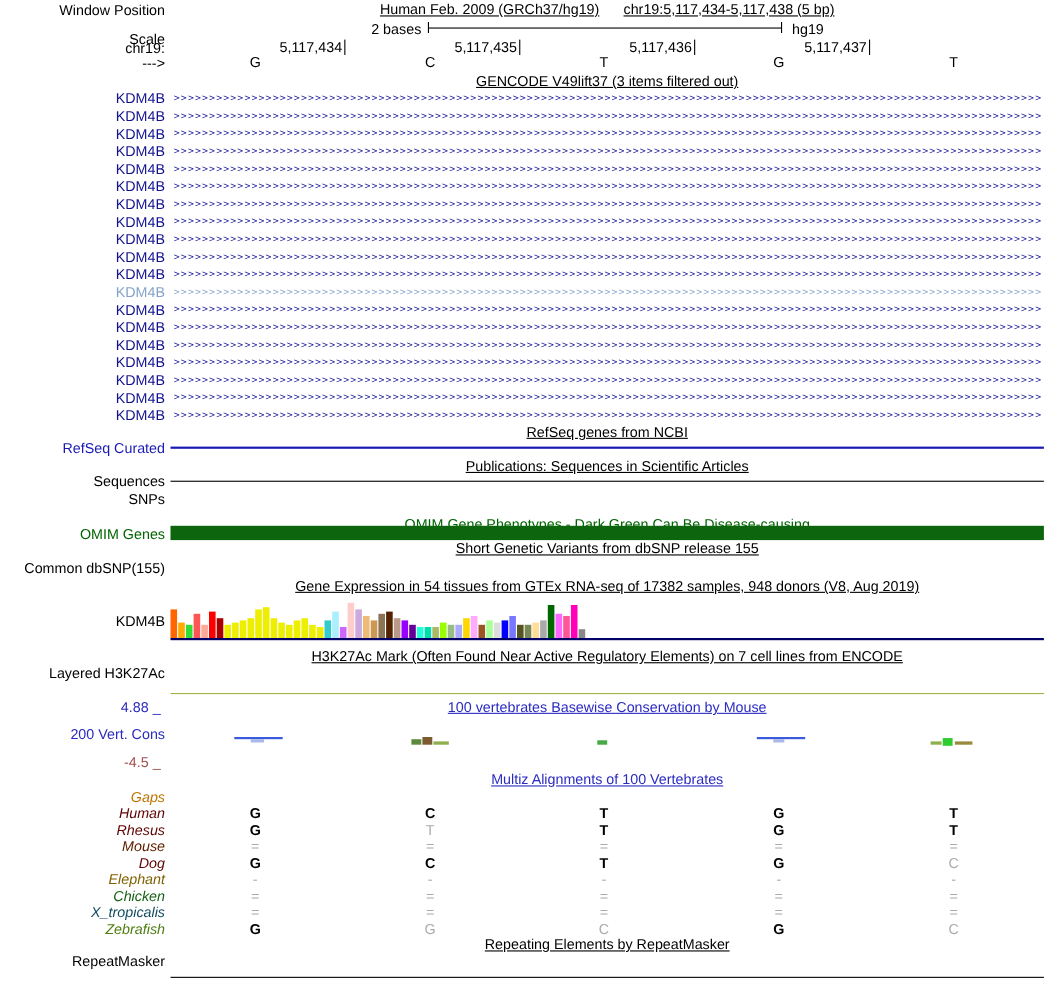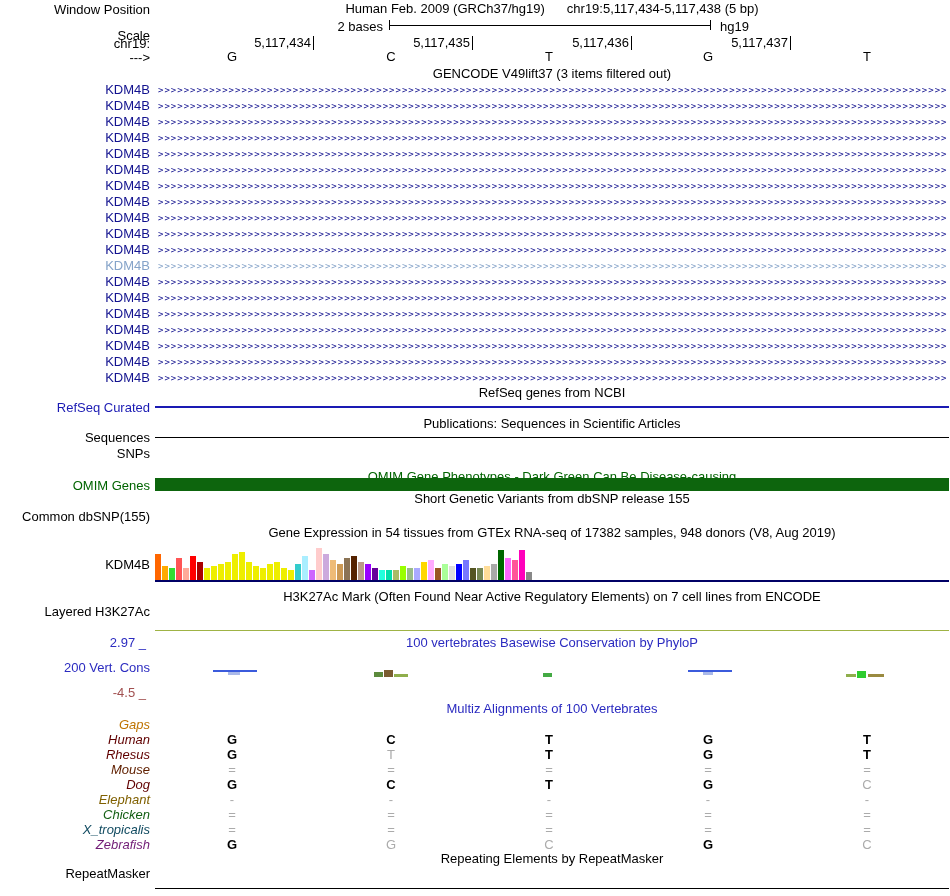--- a/index.html
+++ b/index.html
@@ -1,19 +1,19 @@
 <!DOCTYPE html>
 <html><head>
 <meta charset="utf-8">
 <style>
   html,body{margin:0;padding:0;background:#fff;}
   #canvas{position:relative;width:950px;height:896px;background:#fff;overflow:hidden;
           font-family:"Liberation Sans",sans-serif;font-size:13px;color:#000;}
   .llabel{position:absolute;left:0;width:150px;text-align:right;height:16px;line-height:16px;white-space:nowrap;}
-  .ctitle{position:absolute;left:155px;width:794px;text-align:center;height:14px;line-height:14px;white-space:nowrap;}
+  .ctitle{position:absolute;left:155px;width:794px;text-align:center;height:14px;line-height:14px;white-space:nowrap;text-decoration:underline;}
   .hline{position:absolute;left:155px;width:794px;}
   .coord{position:absolute;top:36px;width:88px;text-align:right;padding-right:2px;border-right:1px solid #000;height:14px;line-height:14px;}
   .basech{position:absolute;top:50px;width:24px;text-align:center;height:14px;line-height:14px;}
   .arrows{position:absolute;left:158px;width:789px;overflow:hidden;white-space:nowrap;
           font-family:"DejaVu Sans Mono",monospace;font-size:9px;line-height:16px;letter-spacing:1px;height:16px;}
   .gl-dark{color:#12128F;}
   .gl-light{color:#85A3C9;}
   .ga-dark{color:#12128F;}
   .ga-light{color:#85A3C9;}
   .mzbase{position:absolute;width:24px;text-align:center;font-weight:bold;height:15px;line-height:15px;}
@@ -77,22 +77,22 @@
   <div class="llabel" style="top:509px">Common dbSNP(155)</div>
 
   <div class="ctitle" style="top:526px">Gene Expression in 54 tissues from GTEx RNA-seq of 17382 samples, 948 donors (V8, Aug 2019)</div>
   <div class="llabel" style="top:557px">KDM4B</div>
   <div class="hline" style="top:580px;height:2px;background:#000066"></div>
 
   <div class="ctitle" style="top:590px">H3K27Ac Mark (Often Found Near Active Regulatory Elements) on 7 cell lines from ENCODE</div>
   <div class="llabel" style="top:604px">Layered H3K27Ac</div>
   <div class="hline" style="top:630px;height:1px;background:#9FB345"></div>
 
-  <div class="llabel royal" style="top:635px;width:146px">2.97 _</div>
-  <div class="ctitle royal" style="top:636px">100 vertebrates Basewise Conservation by PhyloP</div>
+  <div class="llabel royal" style="top:635px;width:146px">4.88 _</div>
+  <div class="ctitle royal" style="top:636px">100 vertebrates Basewise Conservation by Mouse</div>
   <div class="llabel royal" style="top:660px">200 Vert. Cons</div>
   <div class="llabel minred" style="top:685px;width:146px">-4.5 _</div>
 
   <div class="ctitle royal" style="top:702px">Multiz Alignments of 100 Vertebrates</div>
 
   <div class="ctitle" style="top:852px">Repeating Elements by RepeatMasker</div>
   <div class="llabel" style="top:866px">RepeatMasker</div>
   <div class="hline" style="top:888px;height:1px;background:#000"></div>
 
 <div class="llabel gl-dark" style="top: 82px;">KDM4B</div>
@@ -169,21 +169,21 @@
     <div class="mzbase dim" style="top: 807px; left: 379px;">=</div>
     <div class="mzbase dim" style="top: 807px; left: 537px;">=</div>
     <div class="mzbase dim" style="top: 807px; left: 696px;">=</div>
     <div class="mzbase dim" style="top: 807px; left: 855px;">=</div>
     <div class="llabel mzlab" style="top: 822px; color: rgb(16, 74, 96);">X_tropicalis</div>
     <div class="mzbase dim" style="top: 822px; left: 220px;">=</div>
     <div class="mzbase dim" style="top: 822px; left: 379px;">=</div>
     <div class="mzbase dim" style="top: 822px; left: 537px;">=</div>
     <div class="mzbase dim" style="top: 822px; left: 696px;">=</div>
     <div class="mzbase dim" style="top: 822px; left: 855px;">=</div>
-    <div class="llabel mzlab" style="top: 837px; color: #701a75;">Zebrafish</div>
+    <div class="llabel mzlab" style="top: 837px; color: #4d7c0f;">Zebrafish</div>
     <div class="mzbase" style="top: 837px; left: 220px;">G</div>
     <div class="mzbase dim" style="top: 837px; left: 379px;">G</div>
     <div class="mzbase dim" style="top: 837px; left: 537px;">C</div>
     <div class="mzbase" style="top: 837px; left: 696px;">G</div>
     <div class="mzbase dim" style="top: 837px; left: 855px;">C</div>
     <div class="gtexbar" style="left: 155px; top: 554px; height: 26px; background: rgb(255, 102, 0);"></div>
     <div class="gtexbar" style="left: 162px; top: 566px; height: 14px; background: rgb(255, 170, 0);"></div>
     <div class="gtexbar" style="left: 169px; top: 568px; height: 12px; background: rgb(51, 221, 51);"></div>
     <div class="gtexbar" style="left: 176px; top: 558px; height: 22px; background: rgb(255, 85, 85);"></div>
     <div class="gtexbar" style="left: 183px; top: 568px; height: 12px; background: rgb(255, 170, 153);"></div>

